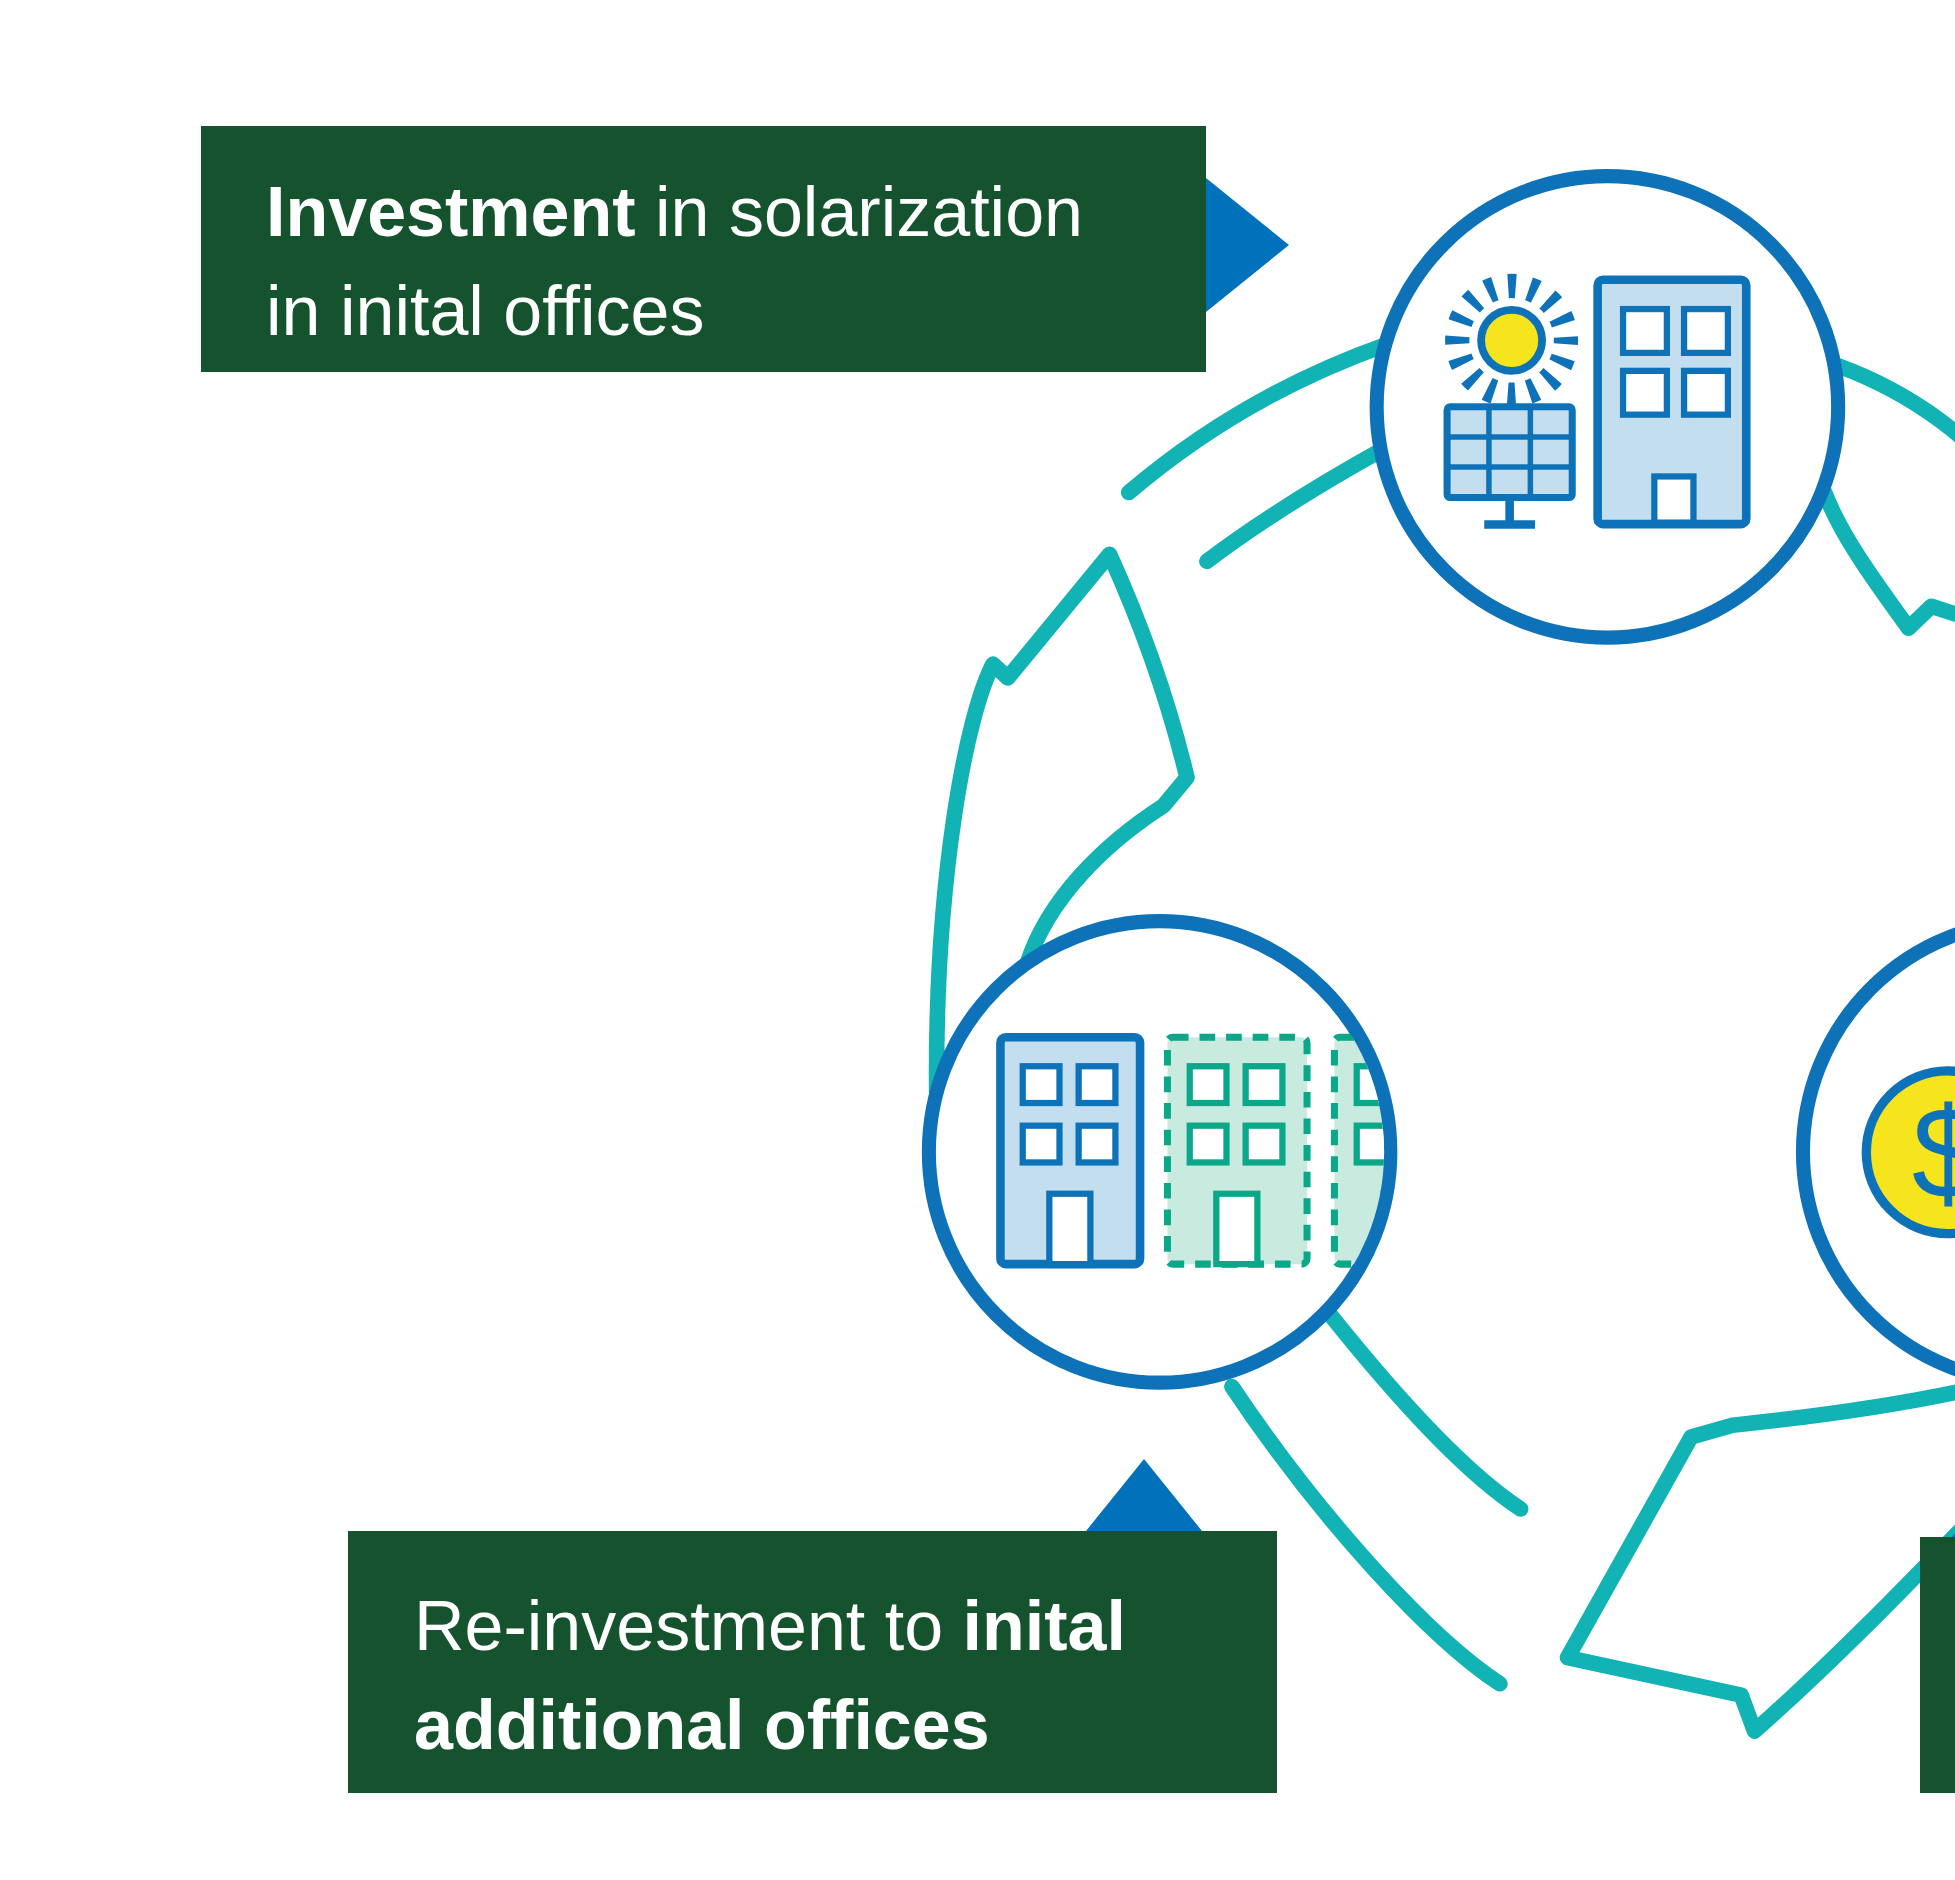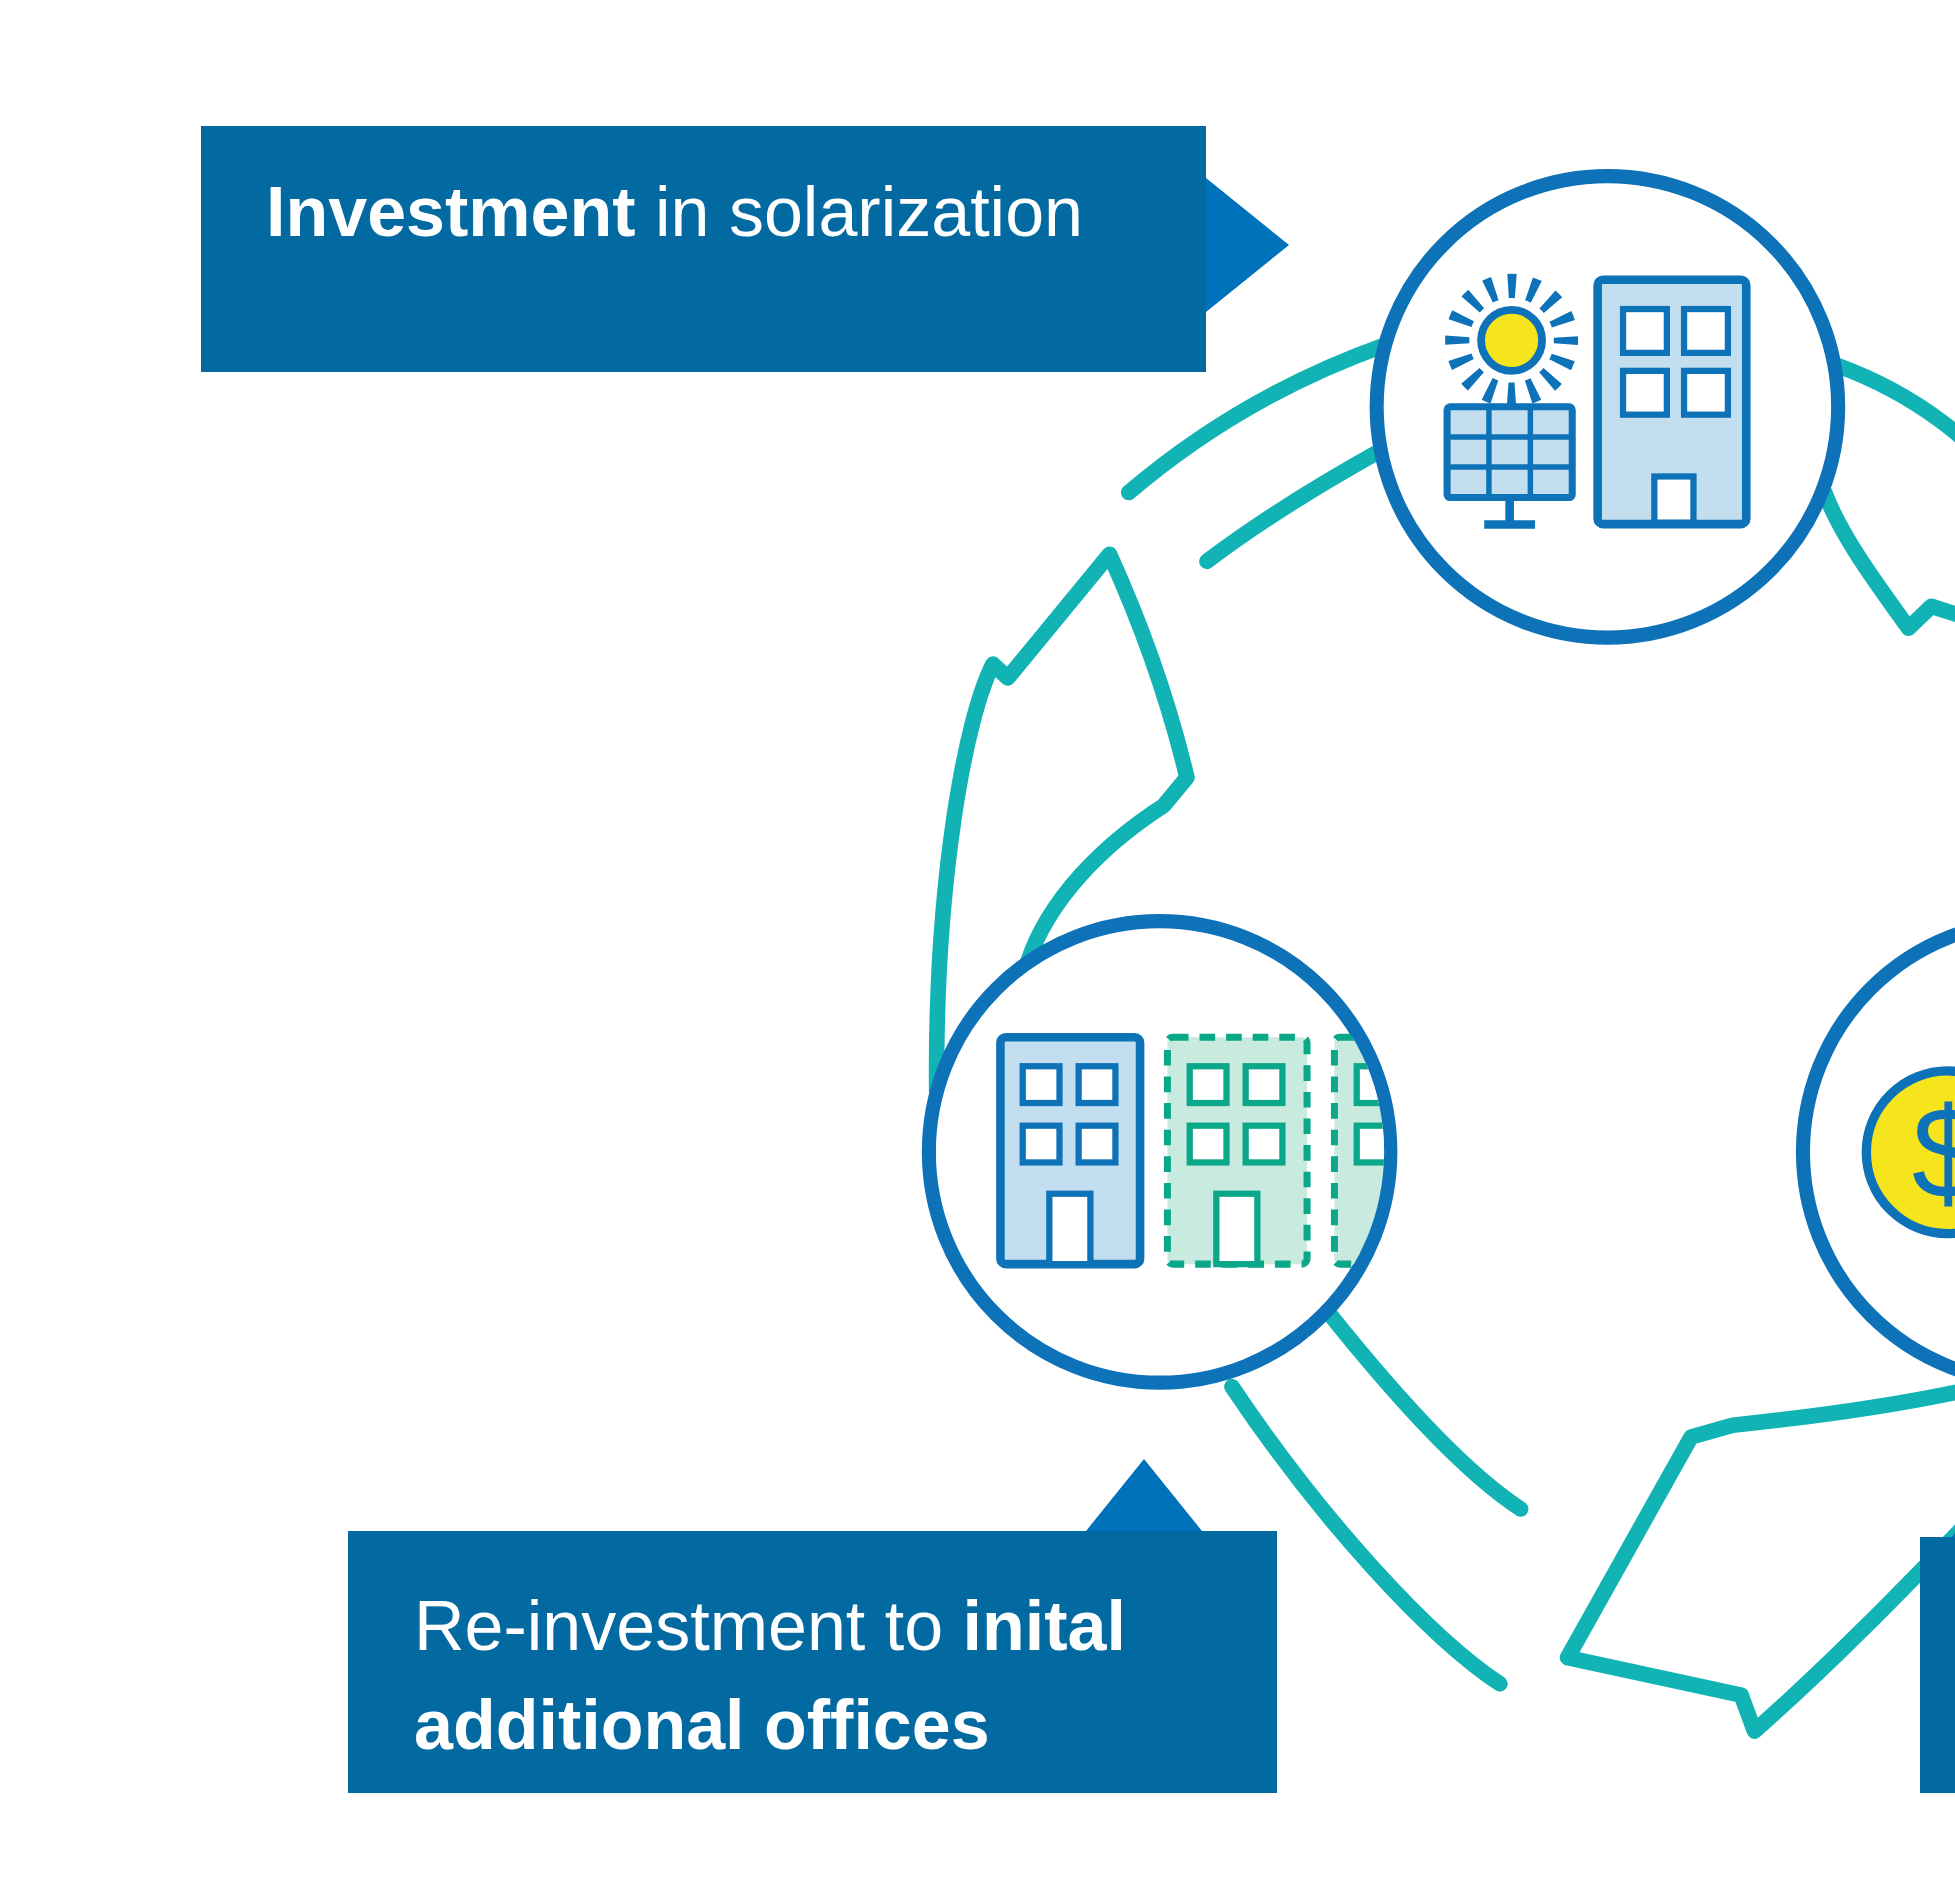--- a/index.html
+++ b/index.html
@@ -6,21 +6,21 @@
   #canvas{
     position:relative;
     width:3067px;height:1881px;
     background:#ffffff;
     font-family:"Liberation Sans", sans-serif;
     overflow:hidden;
   }
   #diagram-svg{position:absolute;left:0;top:0;}
   .label-box{
     position:absolute;
-    background:#0369a1;
+    background:#14532d;
     color:#ffffff;
     font-size:70px;
     line-height:99px;
     box-sizing:border-box;
   }
   .label-box .line{display:block;white-space:pre;}
   .label-box .b{font-weight:bold;}
   #box-investment{left:201px;top:126px;width:1005px;height:246px;padding:37px 35px 0 65px;}
   #box-reinvestment{left:348px;top:1531px;width:929px;height:262px;padding:46px 23.5px 0 66px;}
   #box-savings{left:1920px;top:1537px;width:939px;height:256px;padding:44px 23.5px 0 66px;}
@@ -155,20 +155,21 @@
 
         <g>
           <circle cx="5888" cy="2946" r="205" fill="#F8F4AD" stroke="#0D72B8" stroke-width="22" stroke-dasharray="44 31.8"></circle>
         </g>
       </g>
     </g>
   </svg>
 
   <div class="label-box" id="box-investment">
     <span class="line"><span class="b">Investment</span><span> in solarization</span></span>
+    <span class="line"><span>in inital offices</span></span>
   </div>
   <div class="pointer" id="pointer-investment"></div>
 
   <div class="label-box" id="box-reinvestment">
     <span class="line"><span>Re-investment to </span><span class="b">inital</span></span>
     <span class="line"><span class="b">additional offices</span></span>
   </div>
   <div class="pointer" id="pointer-reinvestment"></div>
 
   <div class="label-box" id="box-savings">

